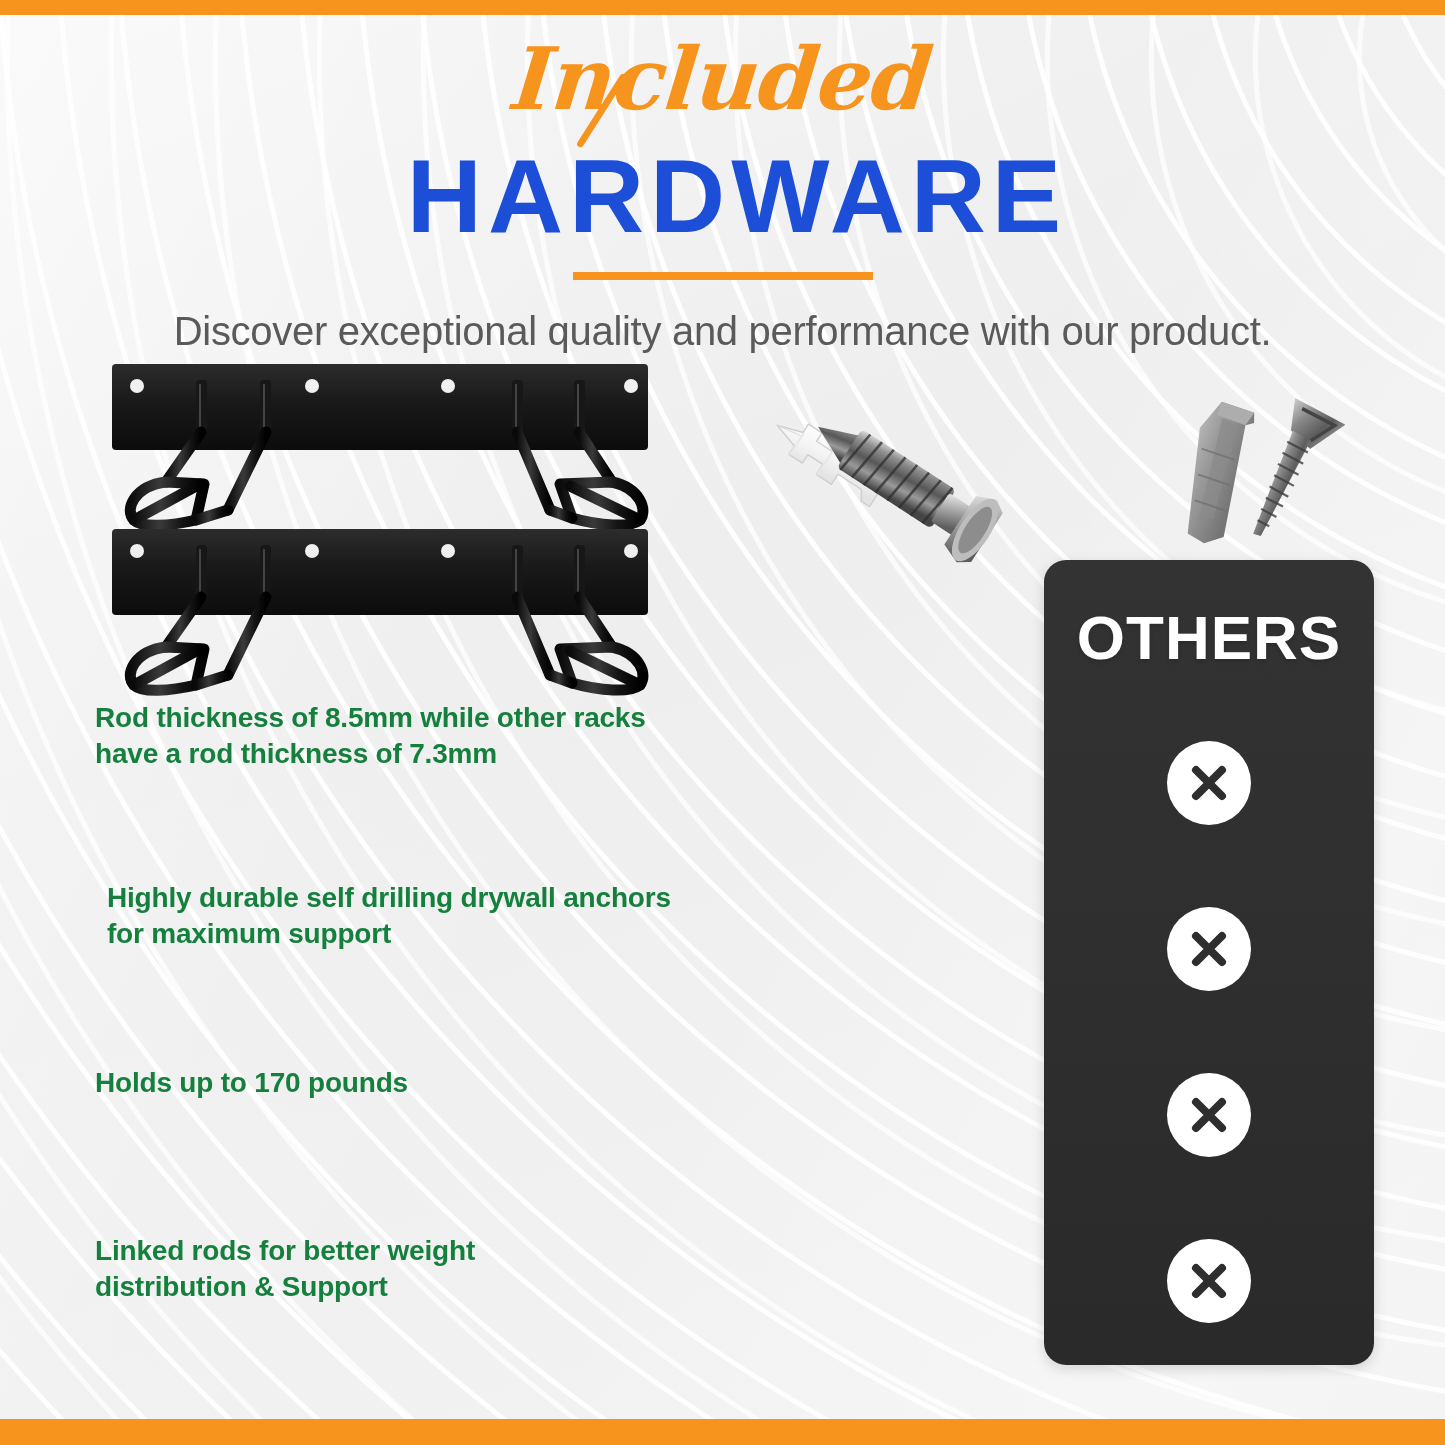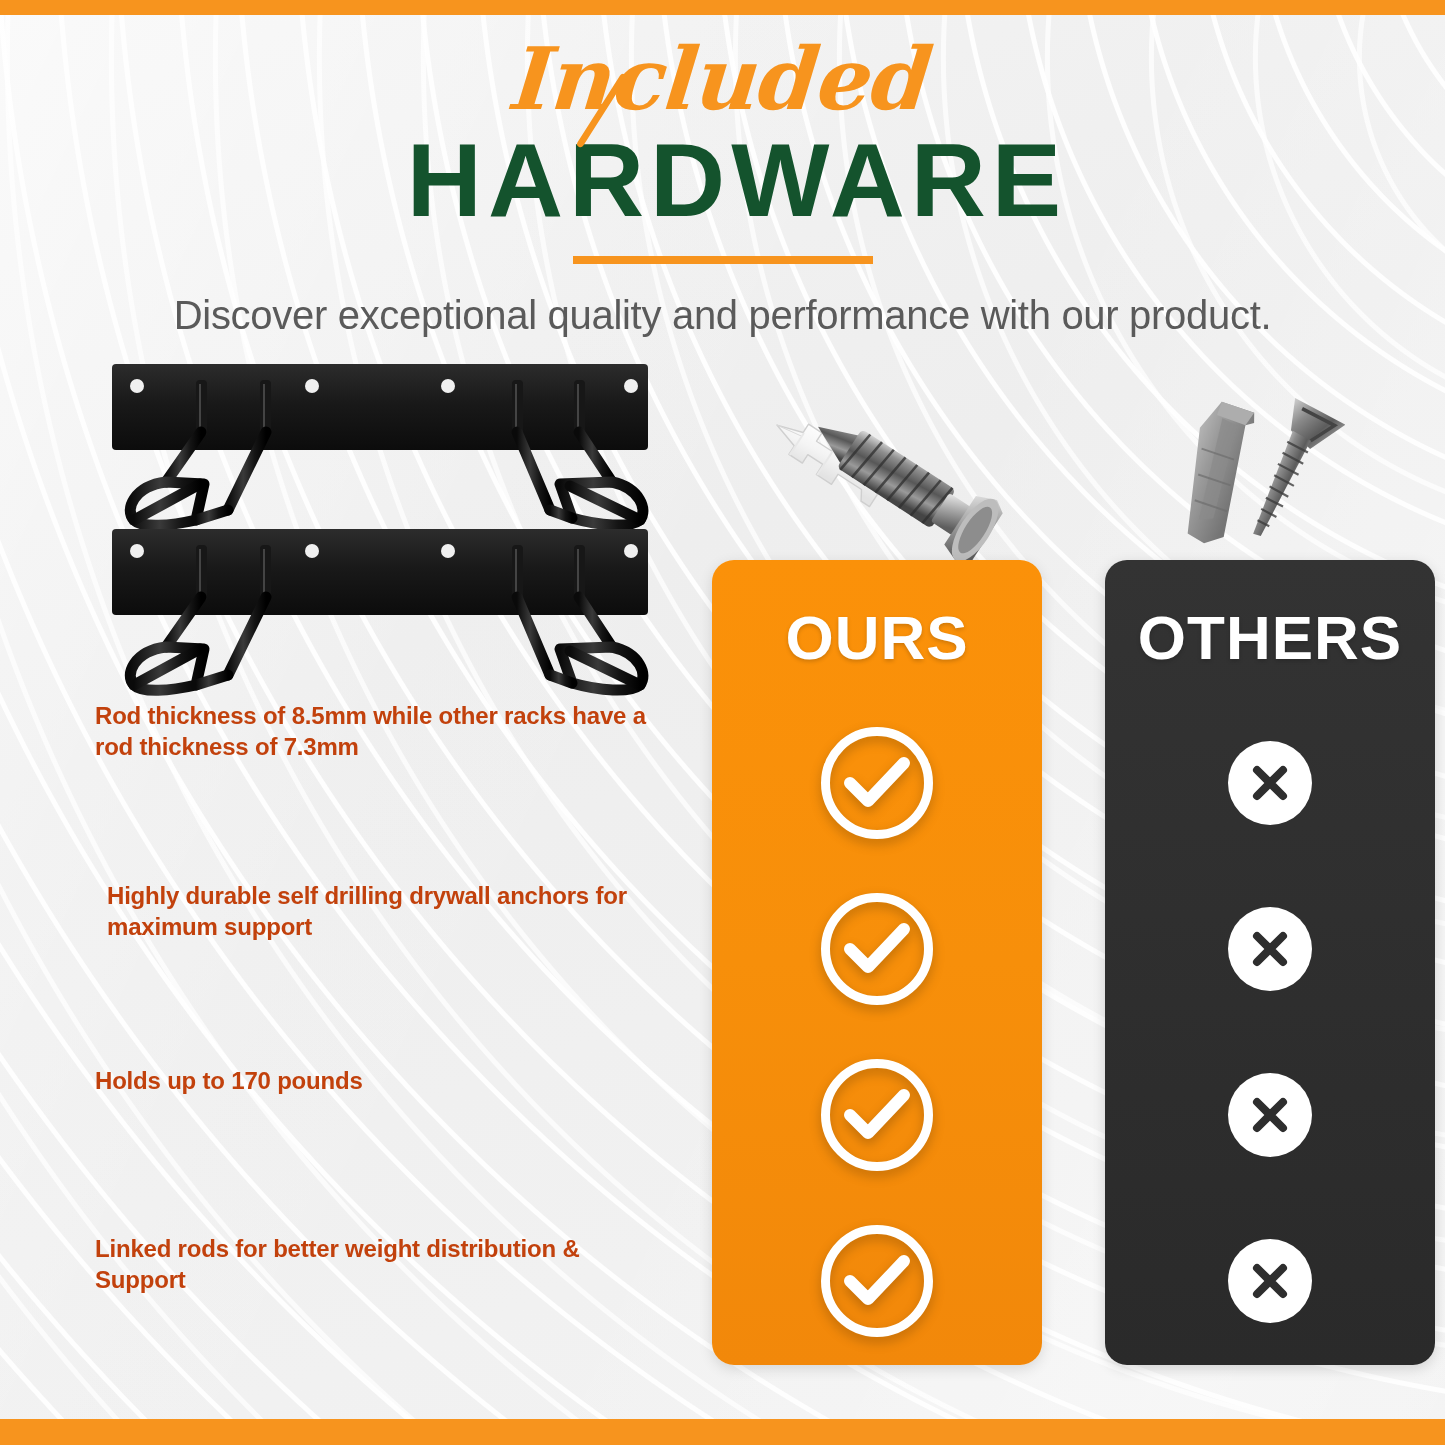--- a/index.html
+++ b/index.html
@@ -81,24 +81,24 @@
     width: 82px;
     height: 7px;
     background: #f7941e;
     border-radius: 4px;
   }
 
   .main-title {
     font-family: "Liberation Sans", sans-serif;
     font-weight: 700;
     font-size: 104px;
-    color: #14532d;
+    color: #1d4ed8;
     letter-spacing: 6px;
     line-height: 1.0;
-    margin-top: 4px;
+    margin-top: 20px;
     padding-left: 29px;
   }
 
   .title-rule {
     width: 300px;
     height: 8px;
     background: #f7941e;
     margin: 24px auto 0 auto;
   }
 
@@ -119,23 +119,23 @@
   
   .features {
     position: absolute;
     left: 95px;
     top: 700px;
     width: 585px;
   }
   .feature {
     font-family: "Liberation Sans", sans-serif;
     font-weight: 700;
-    font-size: 24px;
+    font-size: 28px;
     line-height: 1.3;
-    color: #c2410c;
+    color: #15803d;
     letter-spacing: -0.2px;
   }
   .f0 { position: absolute; top: 0px;   width: 560px; }
   .f1 { position: absolute; top: 180px; width: 585px; margin-left: 12px; }
   .f2 { position: absolute; top: 365px; width: 560px; }
   .f3 { position: absolute; top: 533px; width: 500px; }
 
   
   .hw { position: absolute; }
   .hw-left  { left: 740px;  top: 405px; }
@@ -146,21 +146,21 @@
     position: absolute;
     border-radius: 22px;
   }
   .panel-ours {
     left: 712px; top: 560px;
     width: 330px; height: 805px;
     background: linear-gradient(180deg, #fb9109 0%, #f78f0a 50%, #f2880a 100%);
     box-shadow: 0 4px 14px rgba(0,0,0,0.12);
   }
   .panel-others {
-    left: 1105px; top: 560px;
+    left: 1044px; top: 560px;
     width: 330px; height: 805px;
     background: linear-gradient(180deg, #333333 0%, #2e2e2e 55%, #2a2a2a 100%);
     box-shadow: 0 4px 14px rgba(0,0,0,0.14);
   }
   .panel-title {
     position: absolute;
     left: 0; right: 0;
     top: 42px;
     text-align: center;
     font-family: "Liberation Sans", sans-serif;
@@ -423,53 +423,20 @@
           <path d="M116 88 L138 92"></path>
           <path d="M115 100 L136 104"></path>
           <path d="M115 112 L134 115"></path>
           <path d="M114 124 L131 127"></path>
           <path d="M114 136 L127 138"></path>
         </g>
       </g>
     </svg>
   </div>
 
-  <div class="panel panel-ours">
-    <div class="panel-title">OURS</div>
-    <div class="marks">
-      <div class="mark-row">
-        <div class="check-circle">
-          <svg width="66" height="52" viewBox="0 0 66 52" xmlns="http://www.w3.org/2000/svg">
-            <path d="M6 26 L24 44 L60 6" fill="none" stroke="#ffffff" stroke-width="12" stroke-linecap="round" stroke-linejoin="round"></path>
-          </svg>
-        </div>
-      </div>
-      <div class="mark-row">
-        <div class="check-circle">
-          <svg width="66" height="52" viewBox="0 0 66 52" xmlns="http://www.w3.org/2000/svg">
-            <path d="M6 26 L24 44 L60 6" fill="none" stroke="#ffffff" stroke-width="12" stroke-linecap="round" stroke-linejoin="round"></path>
-          </svg>
-        </div>
-      </div>
-      <div class="mark-row">
-        <div class="check-circle">
-          <svg width="66" height="52" viewBox="0 0 66 52" xmlns="http://www.w3.org/2000/svg">
-            <path d="M6 26 L24 44 L60 6" fill="none" stroke="#ffffff" stroke-width="12" stroke-linecap="round" stroke-linejoin="round"></path>
-          </svg>
-        </div>
-      </div>
-      <div class="mark-row">
-        <div class="check-circle">
-          <svg width="66" height="52" viewBox="0 0 66 52" xmlns="http://www.w3.org/2000/svg">
-            <path d="M6 26 L24 44 L60 6" fill="none" stroke="#ffffff" stroke-width="12" stroke-linecap="round" stroke-linejoin="round"></path>
-          </svg>
-        </div>
-      </div>
-    </div>
-  </div>
 
   <div class="panel panel-others">
     <div class="panel-title">OTHERS</div>
     <div class="marks">
       <div class="mark-row">
         <div class="x-circle">
           <svg width="44" height="44" viewBox="0 0 44 44" xmlns="http://www.w3.org/2000/svg">
             <path d="M9 9 L35 35 M35 9 L9 35" fill="none" stroke="#2e2e2e" stroke-width="8" stroke-linecap="round"></path>
           </svg>
         </div>

